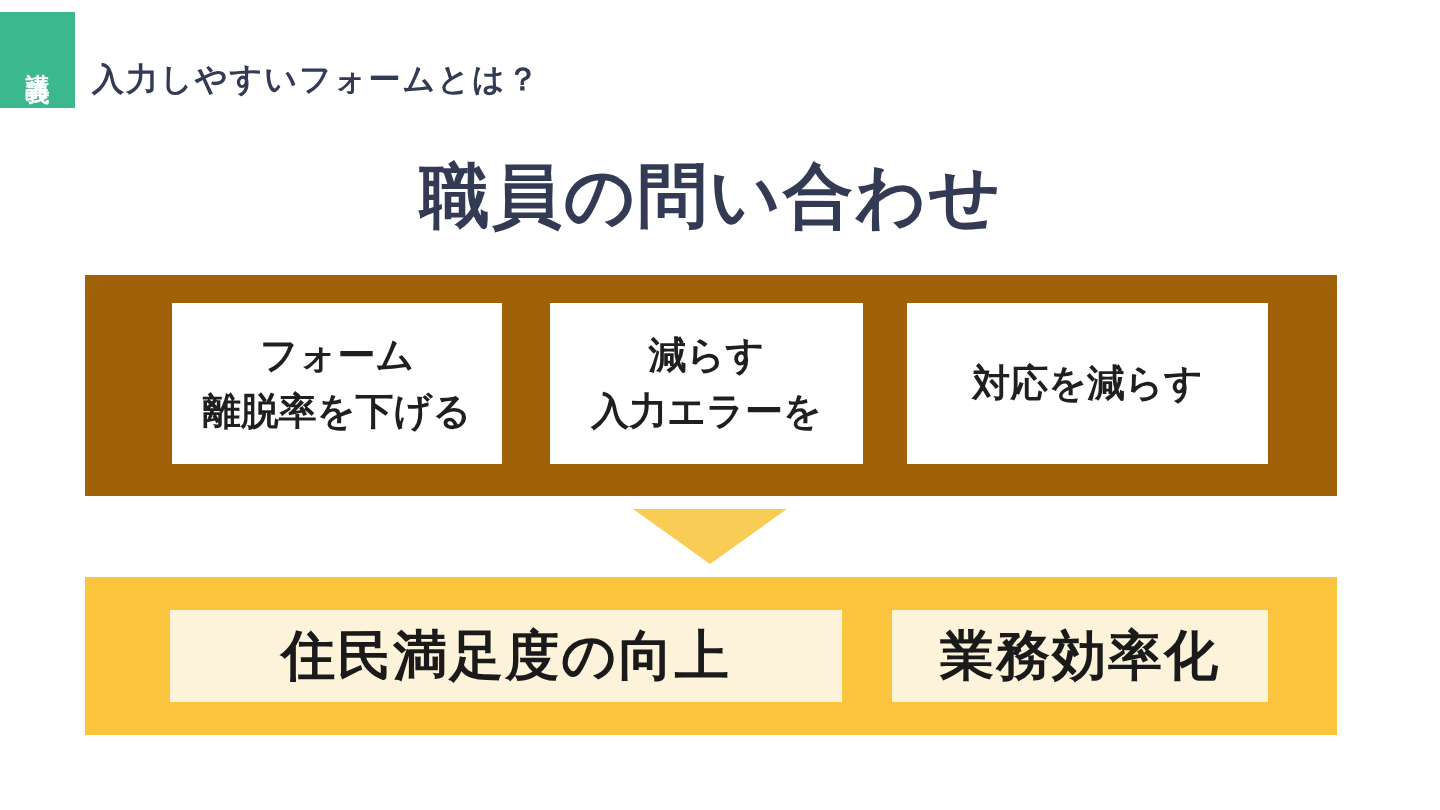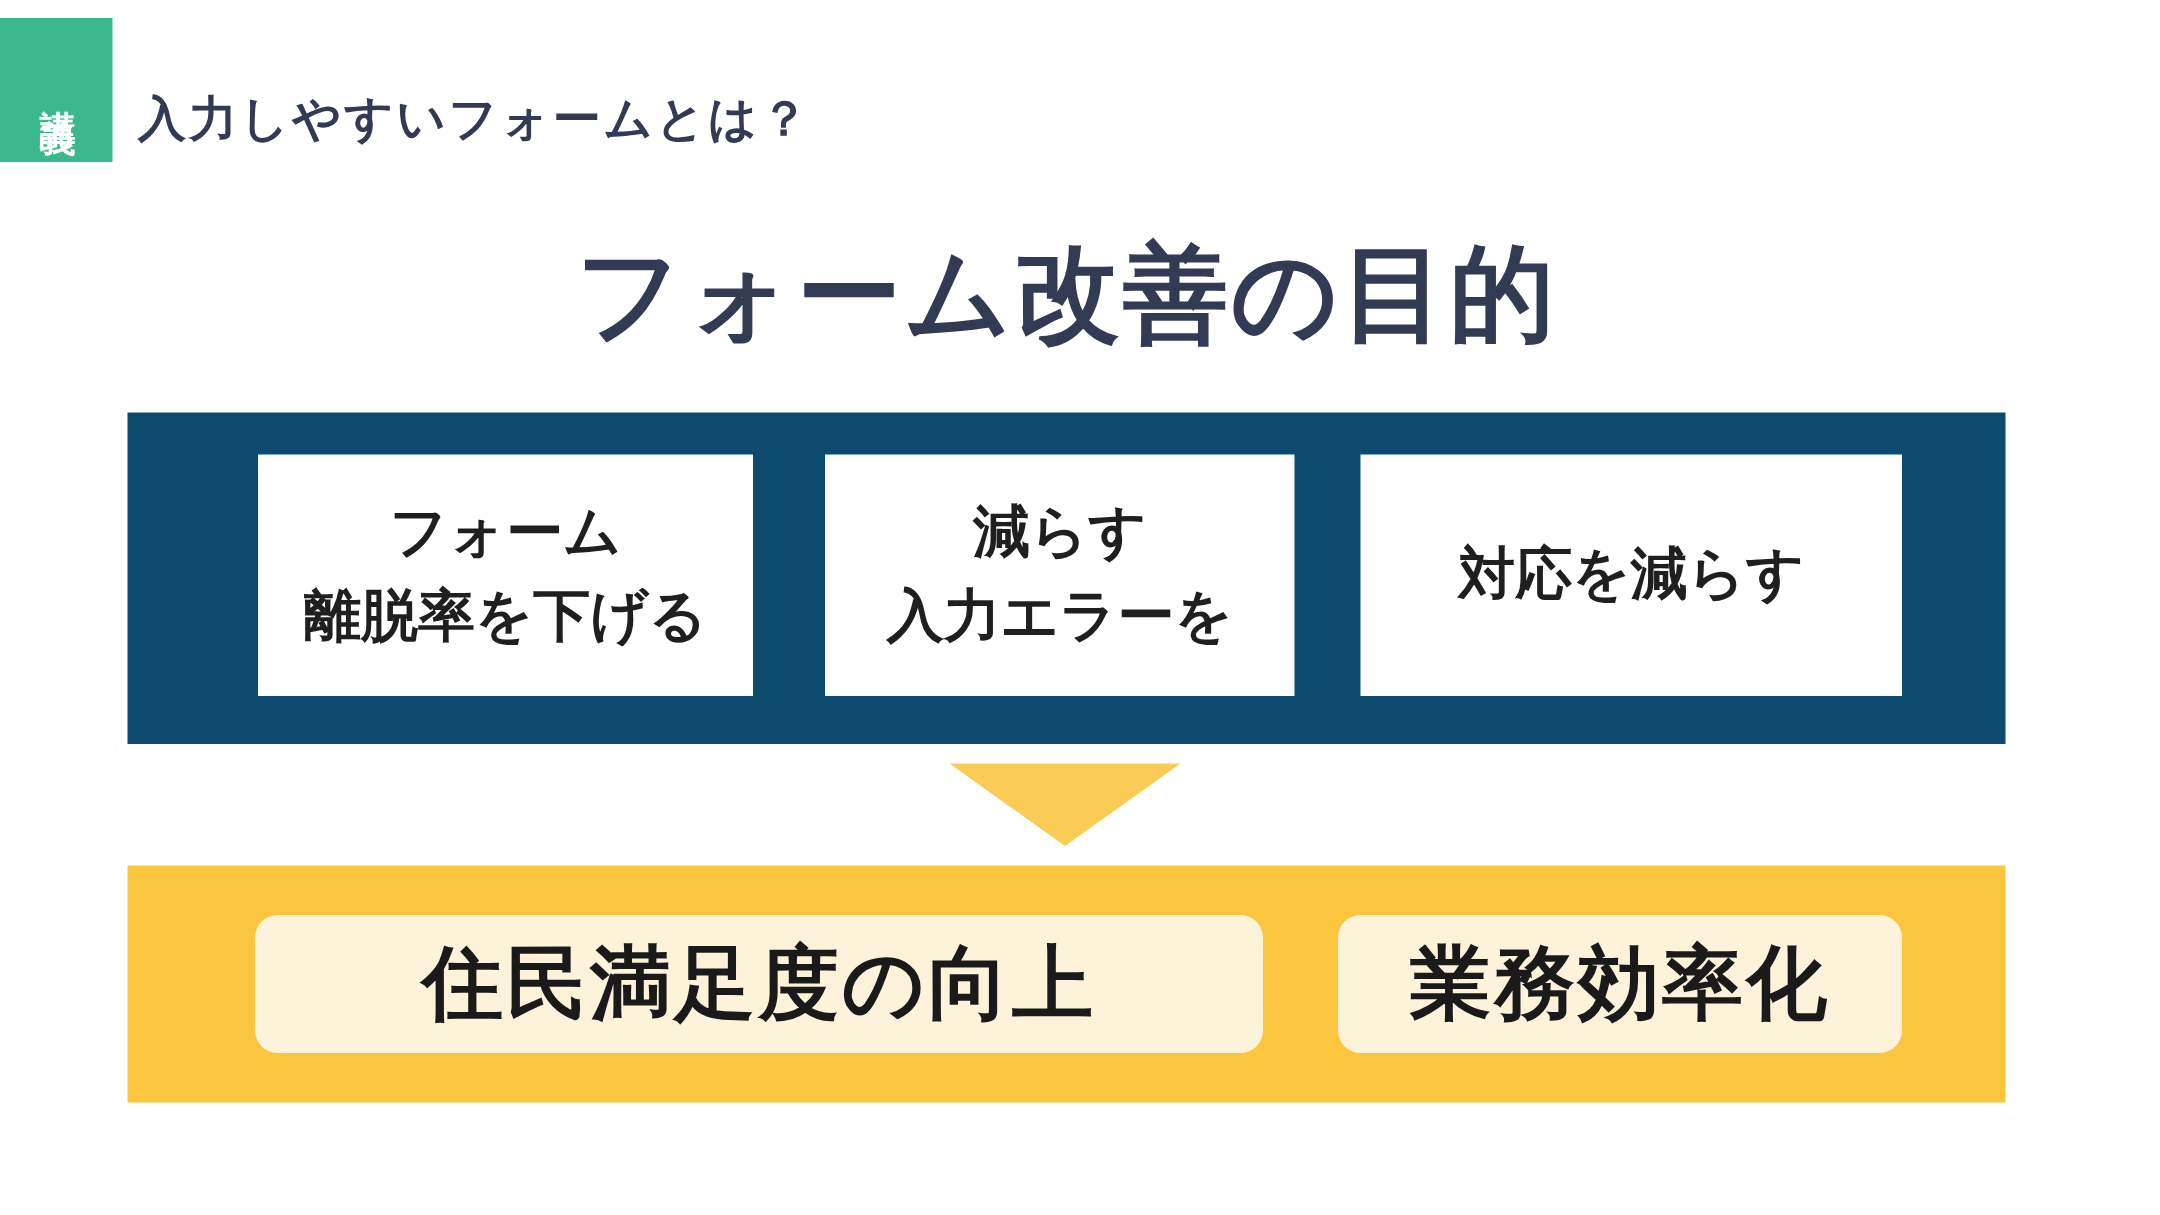--- a/index.html
+++ b/index.html
@@ -61,21 +61,21 @@
     letter-spacing: 2px;
     white-space: nowrap;
   }
   
   .goals-band {
     position: absolute;
     left: 85px;
     top: 263px;
     width: 1252px;
     height: 221px;
-    background: #0c4a6e;
+    background: #a16207;
   }
   .goal-card {
     position: absolute;
     top: 28px;
     height: 161px;
     background: #ffffff;
     display: flex;
     flex-direction: column;
     align-items: center;
     justify-content: center;
@@ -112,21 +112,20 @@
     background: #FBC63E;
   }
   .outcome-card {
     position: absolute;
     top: 33px;
     height: 92px;
     background: #FDF3DB;
     display: flex;
     align-items: center;
     justify-content: center;
-    border-radius: 15px;
   }
   .outcome-card .label {
     font-size: 54px;
     font-weight: 700;
     color: #1A1A1A;
     letter-spacing: 2px;
     white-space: nowrap;
   }
   .outcome-card-1 { left: 85px;  width: 672px; }
   .outcome-card-2 { left: 807px; width: 376px; }
@@ -135,21 +134,21 @@
 <body>
 
 <div class="slide">
 
   <div class="badge">
     <span class="badge-label">講義</span>
   </div>
 
   <div class="header-title">入力しやすいフォームとは？</div>
 
-  <div class="main-title">フォーム改善の目的</div>
+  <div class="main-title">職員の問い合わせ</div>
 
   <div class="goals-band">
     <div class="goal-card goal-card-1">
       <span class="line">フォーム</span>
       <span class="line">離脱率を下げる</span>
     </div>
     <div class="goal-card goal-card-2">
       <span class="line">減らす</span>
       <span class="line">入力エラーを</span>
     </div>

